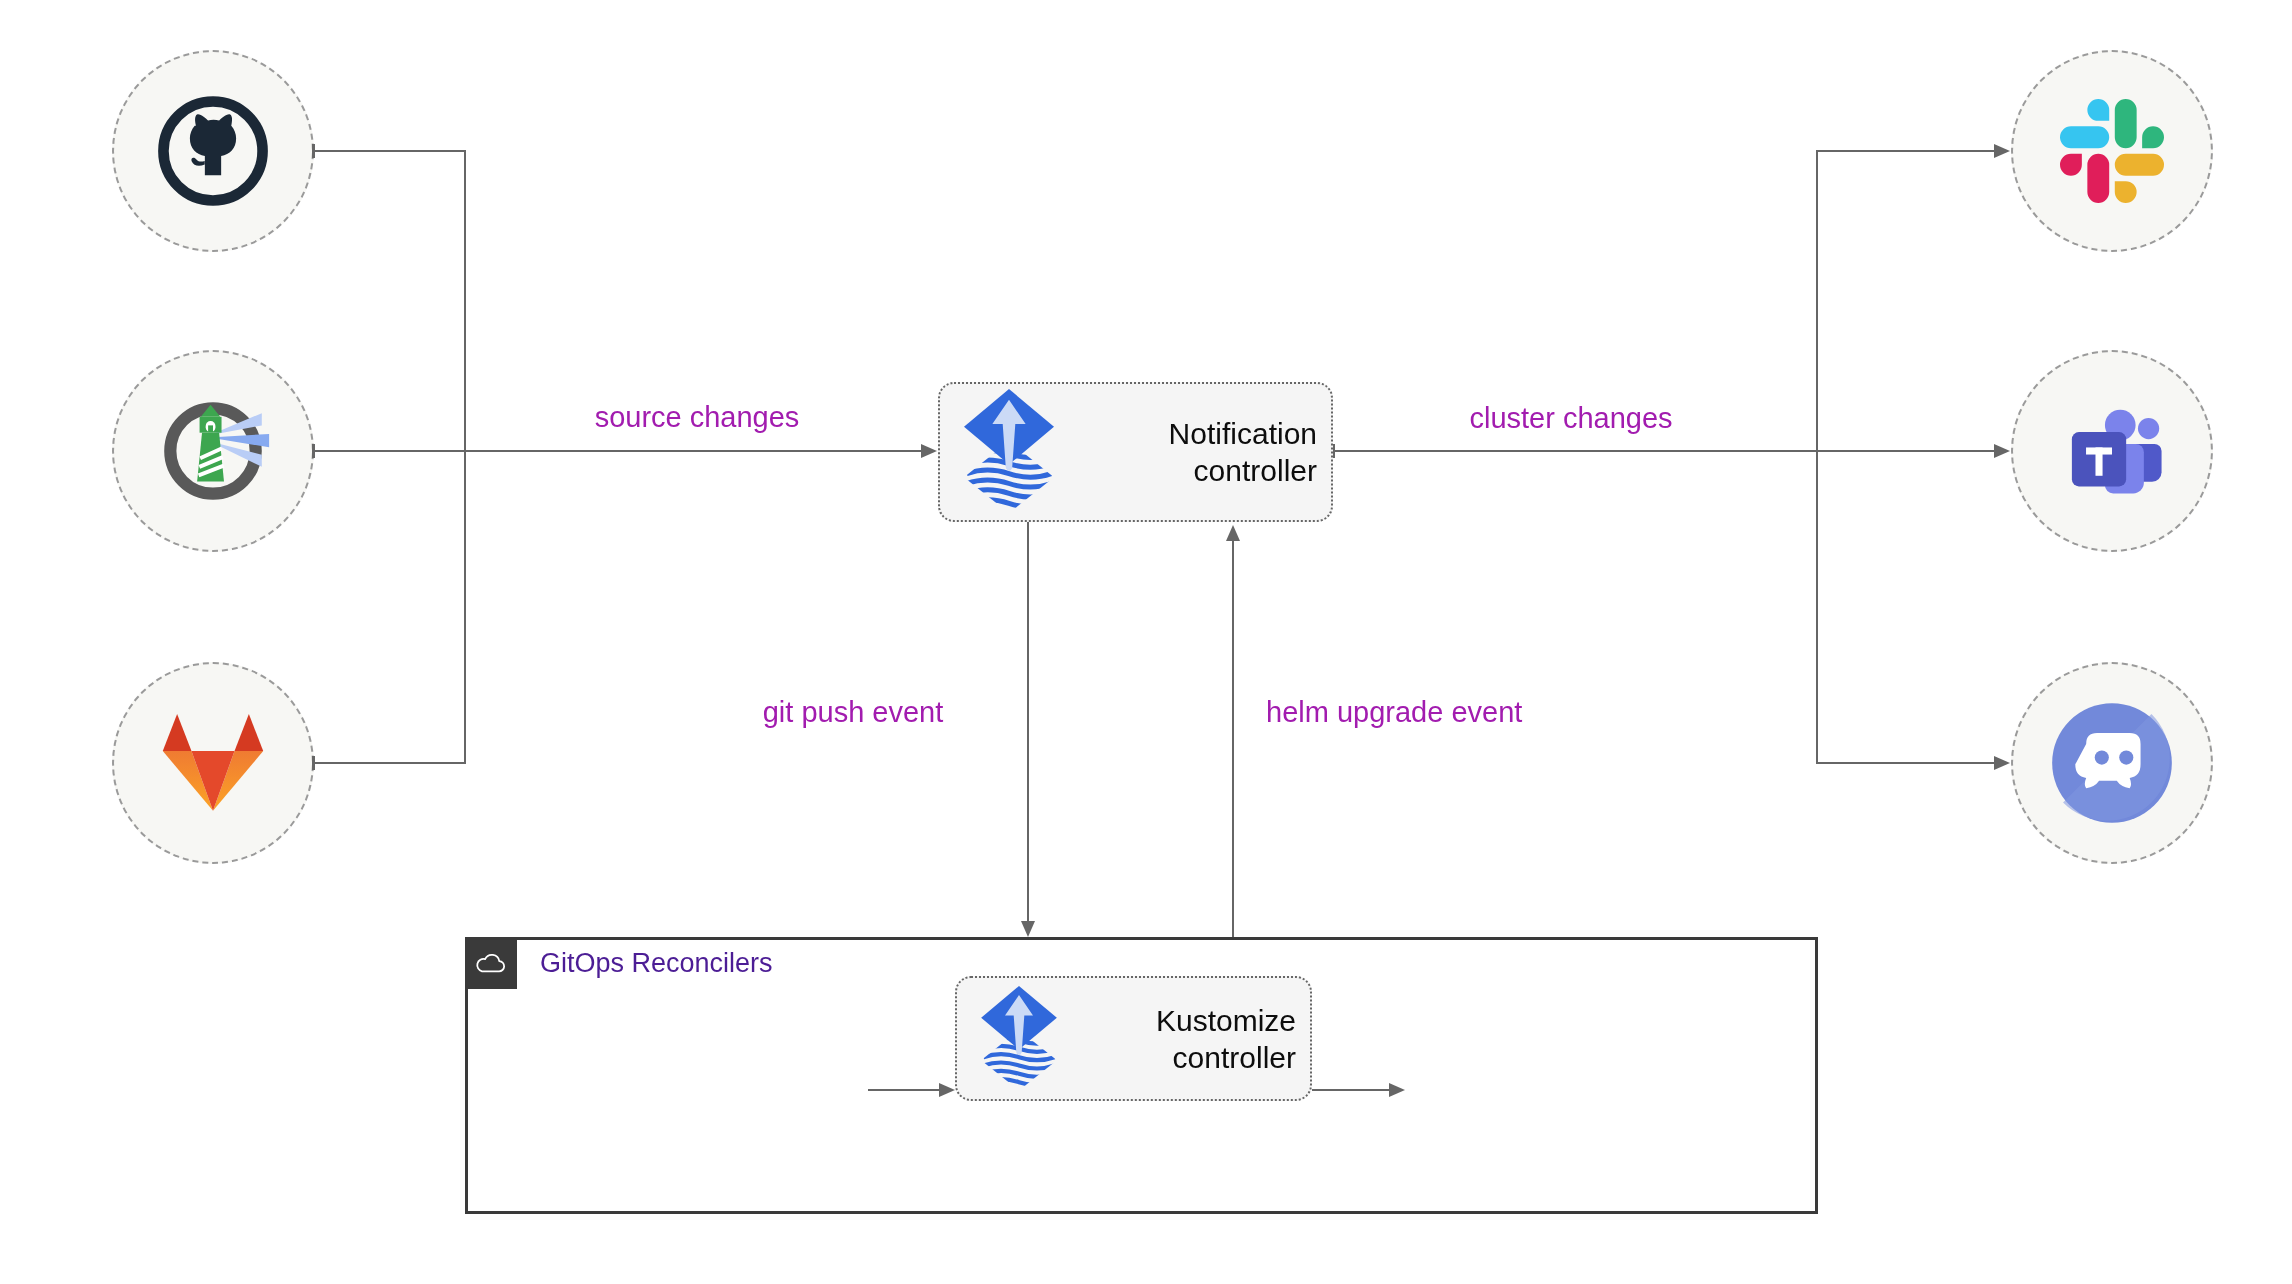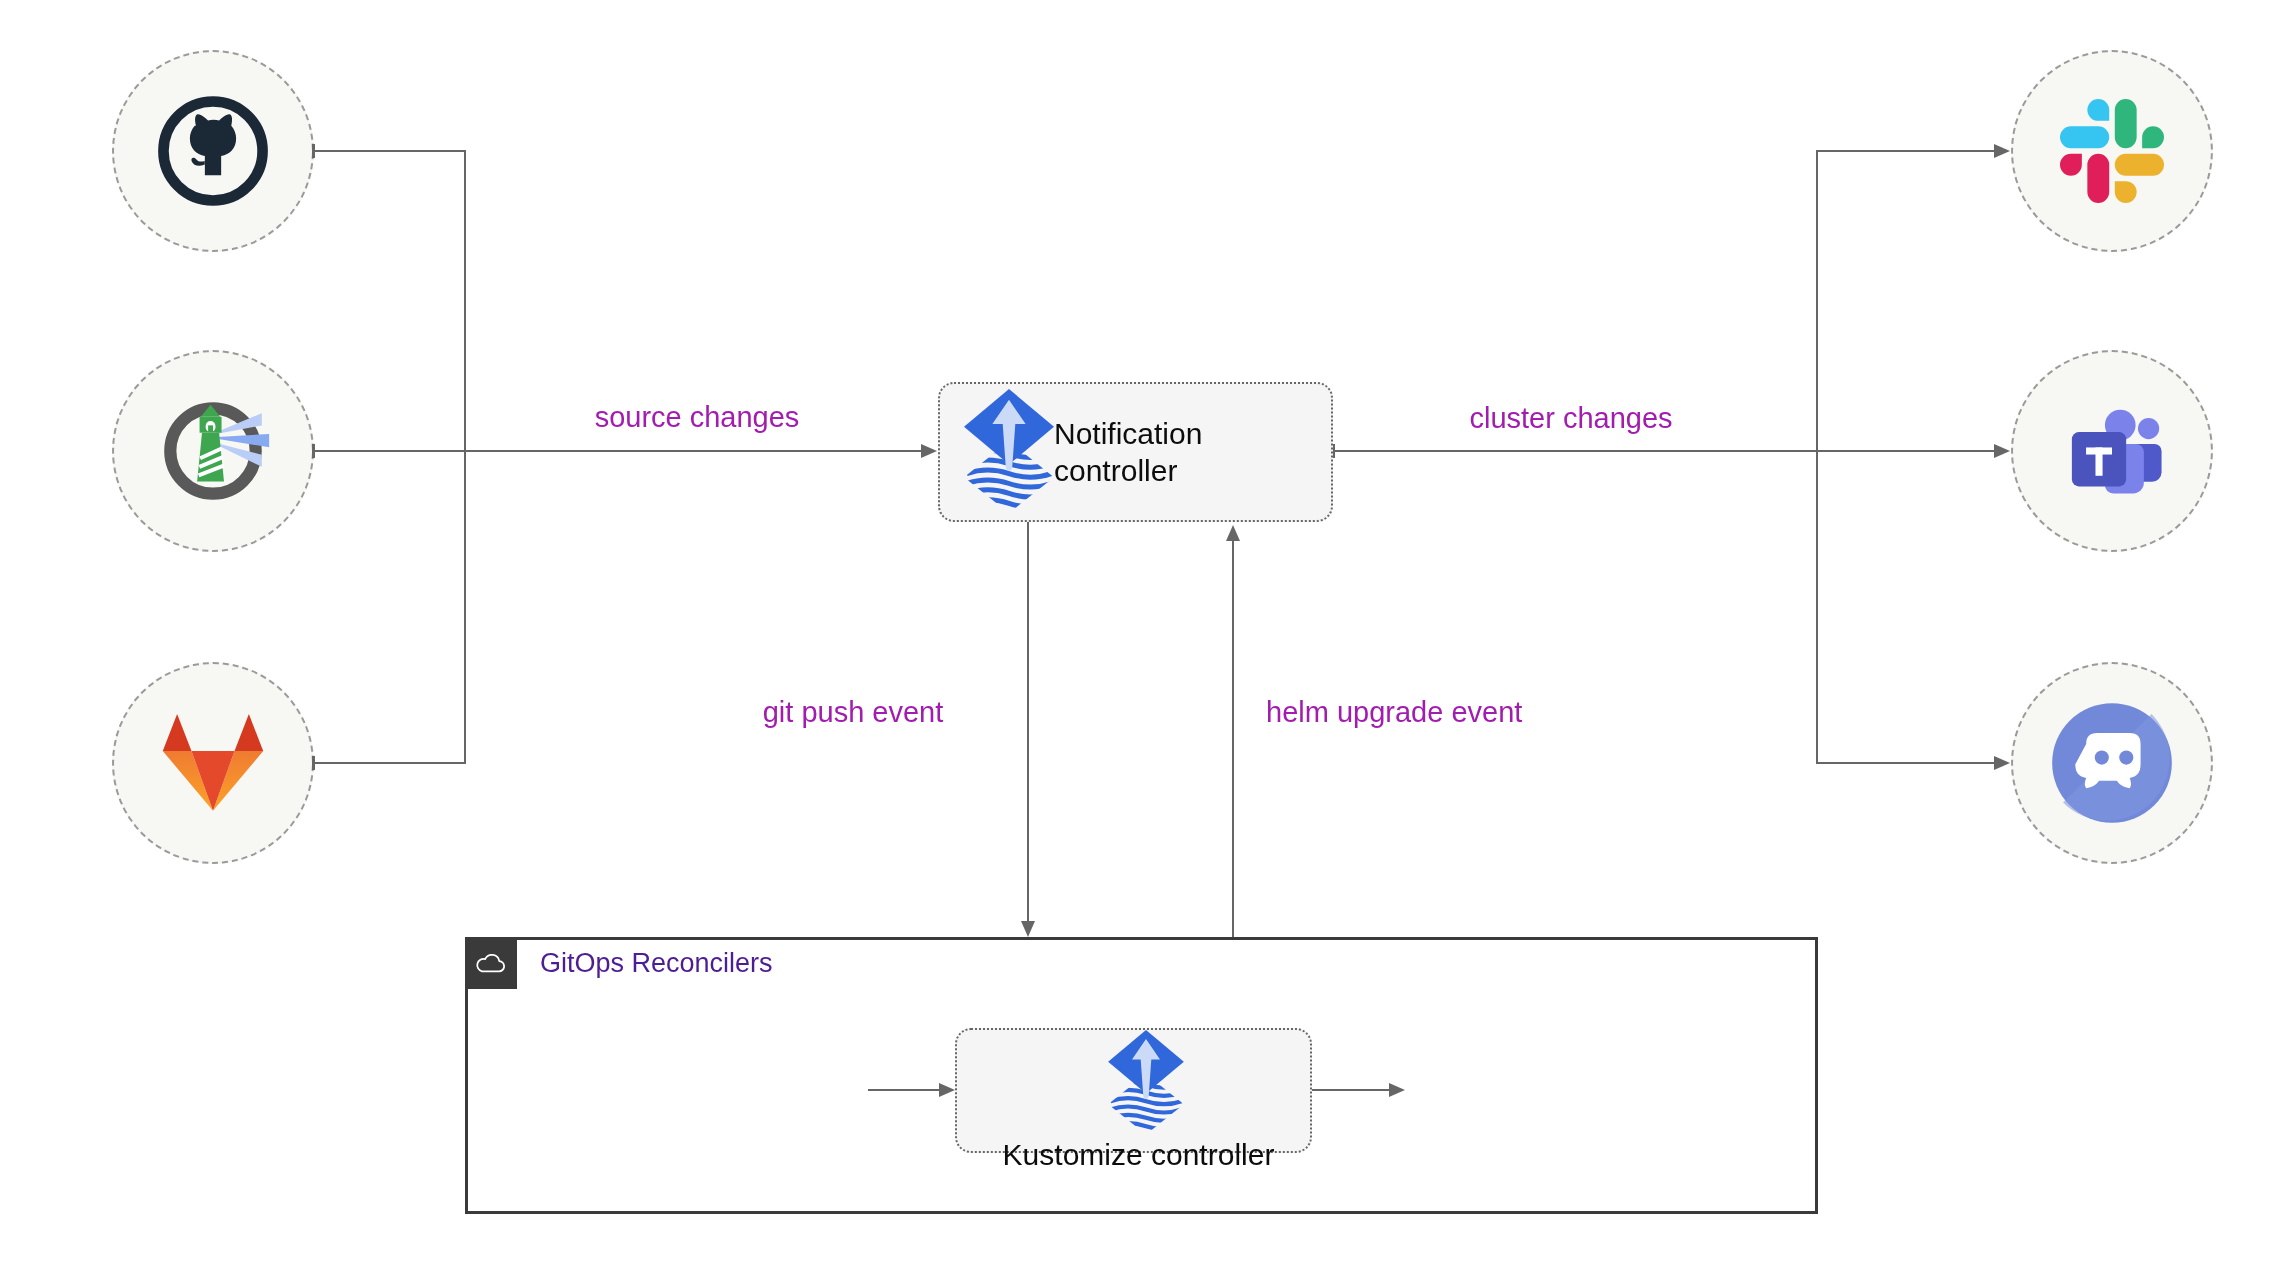--- a/index.html
+++ b/index.html
@@ -14,21 +14,21 @@
 
   .ah-r{position:absolute;width:0;height:0;border-top:7px solid transparent;border-bottom:7px solid transparent;border-left:16px solid #666666;}
   .ah-d{position:absolute;width:0;height:0;border-left:7px solid transparent;border-right:7px solid transparent;border-top:16px solid #666666;}
   .ah-u{position:absolute;width:0;height:0;border-left:7px solid transparent;border-right:7px solid transparent;border-bottom:16px solid #666666;}
 
   .edge-label{position:absolute;font-size:29px;color:#a21caf;white-space:nowrap;}
 
   .ctrl{position:absolute;background:#f5f5f5;border:2px dotted #666666;border-radius:16px;
     display:flex;align-items:center;box-sizing:border-box;padding-left:24px;}
   .ctrl .flux{flex:0 0 auto;}
-  .ctrl .ctrl-label{flex:1 1 auto;text-align:left;font-size:30px;line-height:37px;color:#0d0d0d;padding-right:14px;}
+  .ctrl .ctrl-label{flex:1 1 auto;text-align:right;font-size:30px;line-height:37px;color:#0d0d0d;padding-right:14px;}
 
   .container-box{position:absolute;border:3px solid #3a3a3a;background:#ffffff;box-sizing:border-box;}
   .corner-square{position:absolute;width:52px;height:52px;background:#3a3a3a;display:flex;align-items:center;justify-content:center;}
   .container-title{position:absolute;font-size:27px;color:#4c1d95;white-space:nowrap;}
 </style>
 </head>
 <body>
 
 <svg width="0" height="0" style="position:absolute">
   <defs>
@@ -156,21 +156,21 @@
 
   <div class="container-box" style="left:465px;top:937px;width:1353px;height:277px;"></div>
   <div class="corner-square" style="left:465px;top:937px;">
     <svg width="36" height="27" viewBox="0 0 60 44">
       <path d="M15 35 h28 a8.5 8.5 0 0 0 0.8 -17 a12.5 12.5 0 0 0 -23.6 -3.4 A9.5 9.5 0 0 0 15 35 z" fill="none" stroke="#ffffff" stroke-width="3" stroke-linejoin="round"></path>
     </svg>
   </div>
   <div class="container-title" style="left:540px;top:948px;">GitOps Reconcilers</div>
 
 
-  <div class="ctrl" style="left:955px;top:1028px;width:357px;height:125px;flex-direction:column;">
+  <div class="ctrl" style="left:955px;top:976px;width:357px;height:125px;">
     <svg class="flux" width="76" height="106" viewBox="0 0 100 140">
       <polygon points="50,0 100,42 50,84 0,42" fill="#3068db"></polygon>
       <g clip-path="url(#flux-wave-clip)" stroke="#3068db" stroke-width="5.5" fill="none">
         <path d="M3 72 Q 26 64 50 72 T 97 72"></path>
         <path d="M3 83 Q 26 75 50 83 T 97 83"></path>
         <path d="M3 94 Q 26 86 50 94 T 97 94"></path>
         <path d="M3 105 Q 26 97 50 105 T 97 105"></path>
         <path d="M3 116 Q 26 108 50 116 T 97 116"></path>
         <path d="M3 127 Q 26 119 50 127 T 97 127"></path>
       </g>

